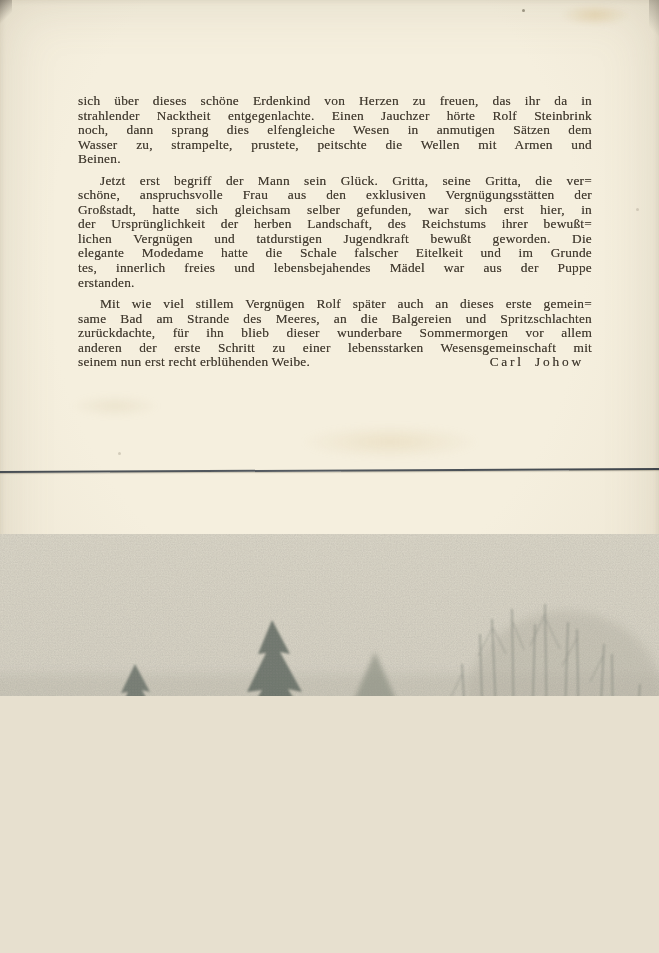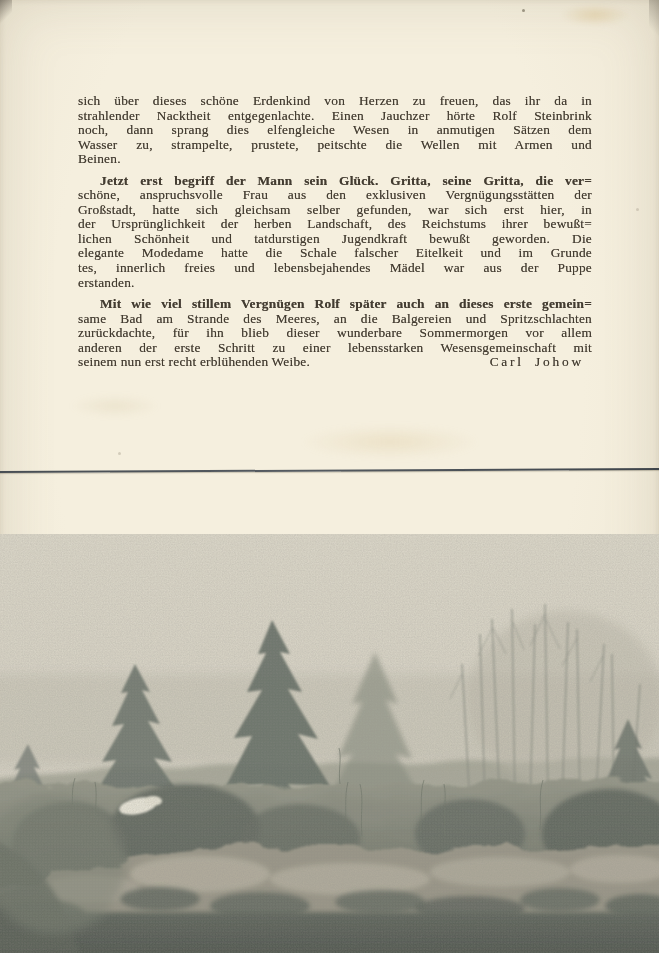--- a/index.html
+++ b/index.html
@@ -2,21 +2,21 @@
 <html><head>
 <meta charset="utf-8">
 <style>
   html,body{margin:0;padding:0;}
   body{
     width:659px;height:953px;overflow:hidden;
     background:#e7e0cf;
     font-family:"Liberation Serif","DejaVu Serif",serif;
   }
   .page{
-    position:relative;width:659px;height:953px;overflow:hidden;
+    position:relative;width:659px;height:696px;overflow:hidden;
     background:radial-gradient(ellipse at 48% 38%, #f5efde 55%, #efe8d6 85%, #e9e2d0 100%);
     box-shadow:inset 0 0 55px rgba(140,128,100,.20), inset 0 0 6px rgba(120,110,88,.18);
   }
   .corner-mark{position:absolute;pointer-events:none;}
   .corner-tl{top:0;left:0;width:12px;height:26px;
     background:linear-gradient(135deg, rgba(70,64,56,.55), rgba(70,64,56,0) 65%);}
   .corner-tr{top:0;right:0;width:10px;height:44px;
     background:linear-gradient(225deg, rgba(110,104,92,.45), rgba(110,104,92,0) 70%);}
   .stain{position:absolute;border-radius:50%;pointer-events:none;}
   .stain-a{left:560px;top:4px;width:70px;height:22px;
@@ -28,21 +28,21 @@
   .speck{position:absolute;width:3px;height:3px;border-radius:50%;background:rgba(90,80,62,.55);}
 
   .textblock{
     position:absolute;left:78px;top:94px;width:514px;
     color:#433c31;font-size:13.4px;line-height:14.55px;letter-spacing:.2px;
     text-shadow:0 0 .4px rgba(67,60,49,.65);
   }
   .para{margin:0 0 7px 0;}
   .tline{text-align:justify;text-align-last:justify;}
   .tline.lastline{text-align-last:left;}
-  .tline.indent{text-indent:22px;font-weight:bold;}
+  .tline.indent{text-indent:22px;}
   .sig-row{display:flex;justify-content:space-between;align-items:baseline;gap:36px;}
   .author{letter-spacing:2.8px;word-spacing:5px;padding-right:8px;white-space:nowrap;}
 
   .crease{
     position:absolute;left:-2px;top:471px;width:663px;height:2px;
     background:linear-gradient(to right,#474d53,#555b61 45%,#494f55 75%,#3f454b);
     transform:rotate(-0.25deg);transform-origin:left center;
     box-shadow:0 1px 1px rgba(100,92,74,.30);
   }
 
@@ -74,21 +74,21 @@
       <div class="tline">noch, dann sprang dies elfengleiche Wesen in anmutigen Sätzen dem</div>
       <div class="tline">Wasser zu, strampelte, prustete, peitschte die Wellen mit Armen und</div>
       <div class="tline lastline">Beinen.</div>
     </div>
 
     <div class="para">
       <div class="tline indent">Jetzt erst begriff der Mann sein Glück. Gritta, seine Gritta, die ver=</div>
       <div class="tline">schöne, anspruchsvolle Frau aus den exklusiven Vergnügungsstätten der</div>
       <div class="tline">Großstadt, hatte sich gleichsam selber gefunden, war sich erst hier, in</div>
       <div class="tline">der Ursprünglichkeit der herben Landschaft, des Reichstums ihrer bewußt=</div>
-      <div class="tline">lichen Schönheit und tatdurstigen Jugendkraft bewußt geworden. Die</div>
+      <div class="tline">lichen Vergnügen und tatdurstigen Jugendkraft bewußt geworden. Die</div>
       <div class="tline">elegante Modedame hatte die Schale falscher Eitelkeit und im Grunde</div>
       <div class="tline">tes, innerlich freies und lebensbejahendes Mädel war aus der Puppe</div>
       <div class="tline lastline">erstanden.</div>
     </div>
 
     <div class="para">
       <div class="tline indent">Mit wie viel stillem Vergnügen Rolf später auch an dieses erste gemein=</div>
       <div class="tline">same Bad am Strande des Meeres, an die Balgereien und Spritzschlachten</div>
       <div class="tline">zurückdachte, für ihn blieb dieser wunderbare Sommermorgen vor allem</div>
       <div class="tline">anderen der erste Schritt zu einer lebensstarken Wesensgemeinschaft mit</div>

